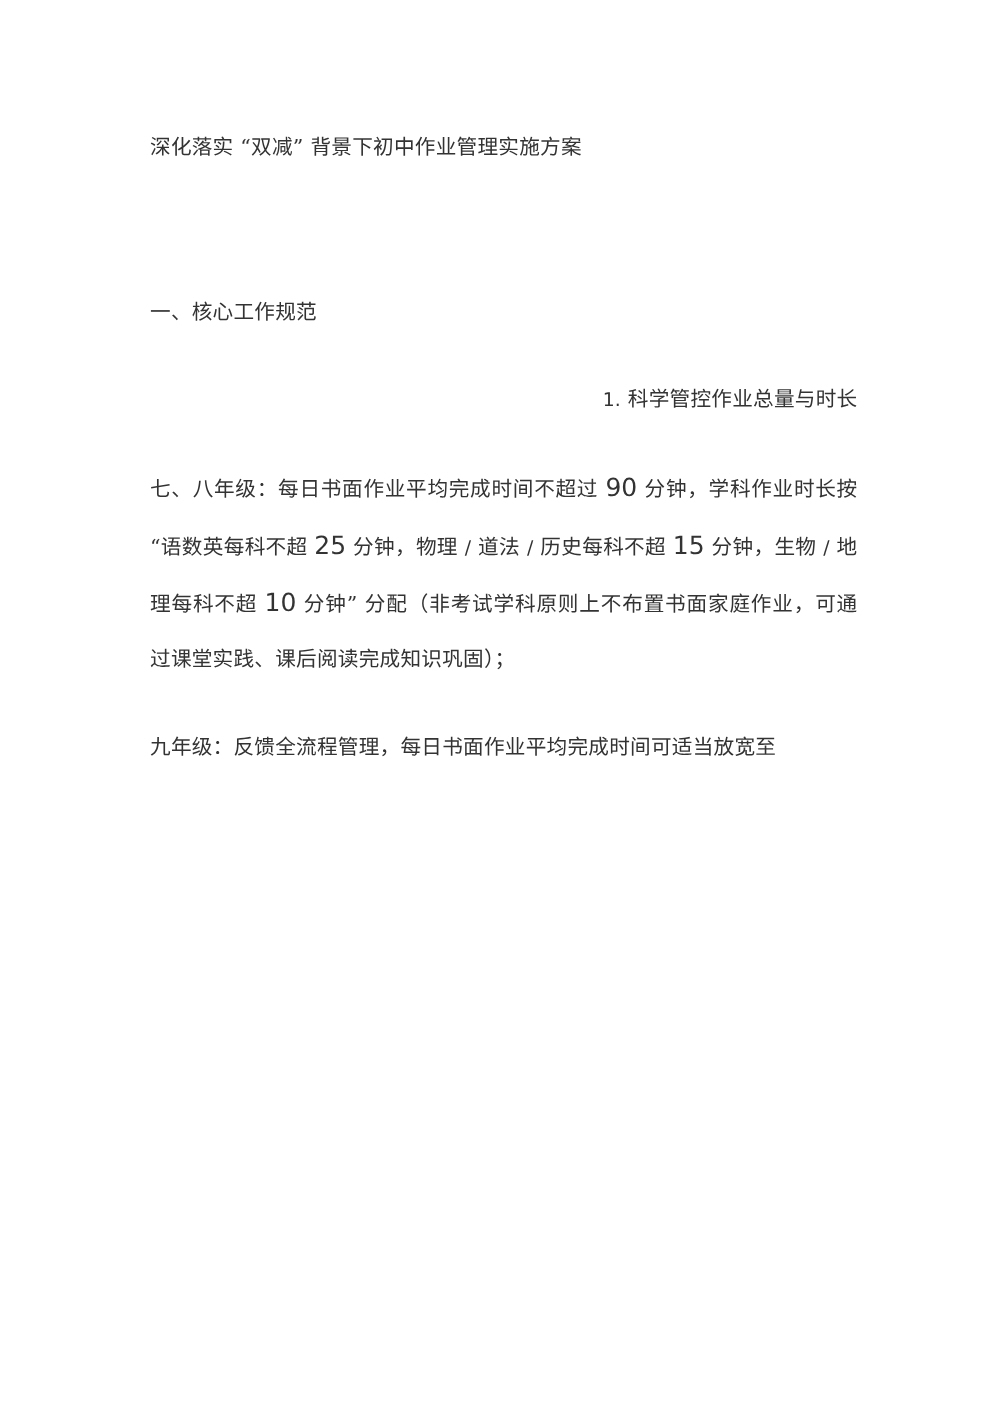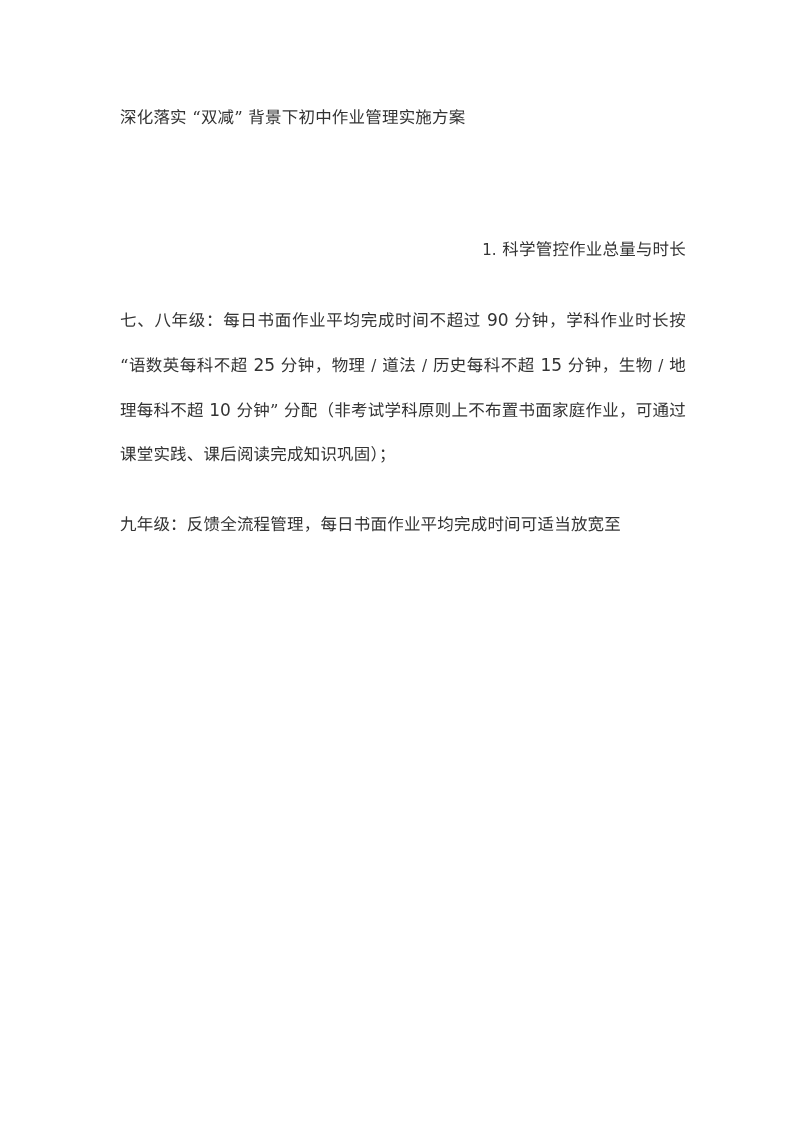--- a/index.html
+++ b/index.html
@@ -71,21 +71,21 @@
   }
 
   .heading-2 {
     margin-bottom: 26px;
     text-align: right;
   }
 
   
   .num {
     font-family: "DejaVu Sans", "Liberation Sans", sans-serif;
-    font-size: 17px;
+    font-size: 20px;
     letter-spacing: 0;
   }
 
   .sep {
     font-family: "DejaVu Sans", "Liberation Sans", sans-serif;
     font-size: 15px;
   }
 
   .list-marker {
     font-family: "DejaVu Sans", "Liberation Sans", sans-serif;
@@ -99,20 +99,21 @@
 </style>
 </head>
 <body>
 
 <div class="page">
   <div class="content">
 
     <h1 class="doc-title">深化落实 “双减” 背景下初中作业管理实施方案</h1>
 
 
+    <h2 class="heading-1">一、核心工作规范</h2>
 
     <h3 class="heading-2"><span class="list-marker">1.</span> <span>科学管控作业总量与时长</span></h3>
 
 
     <p class="para"><span>七、八年级：每日书面作业平均完成时间不超过 </span><span class="num">90</span><span> 分钟，学科作业时长按 “语数英每科不超 </span><span class="num">25</span><span> 分钟，物理 </span><span class="sep">/</span><span> 道法 </span><span class="sep">/</span><span> 历史每科不超 </span><span class="num">15</span><span> 分钟，生物 </span><span class="sep">/</span><span> 地理每科不超 </span><span class="num">10</span><span> 分钟” 分配（非考试学科原则上不布置书面家庭作业，可通过课堂实践、课后阅读完成知识巩固）；</span></p>
 
     <p class="para para-clipped">九年级：反馈全流程管理，每日书面作业平均完成时间可适当放宽至</p>
 
   </div>
 </div>

